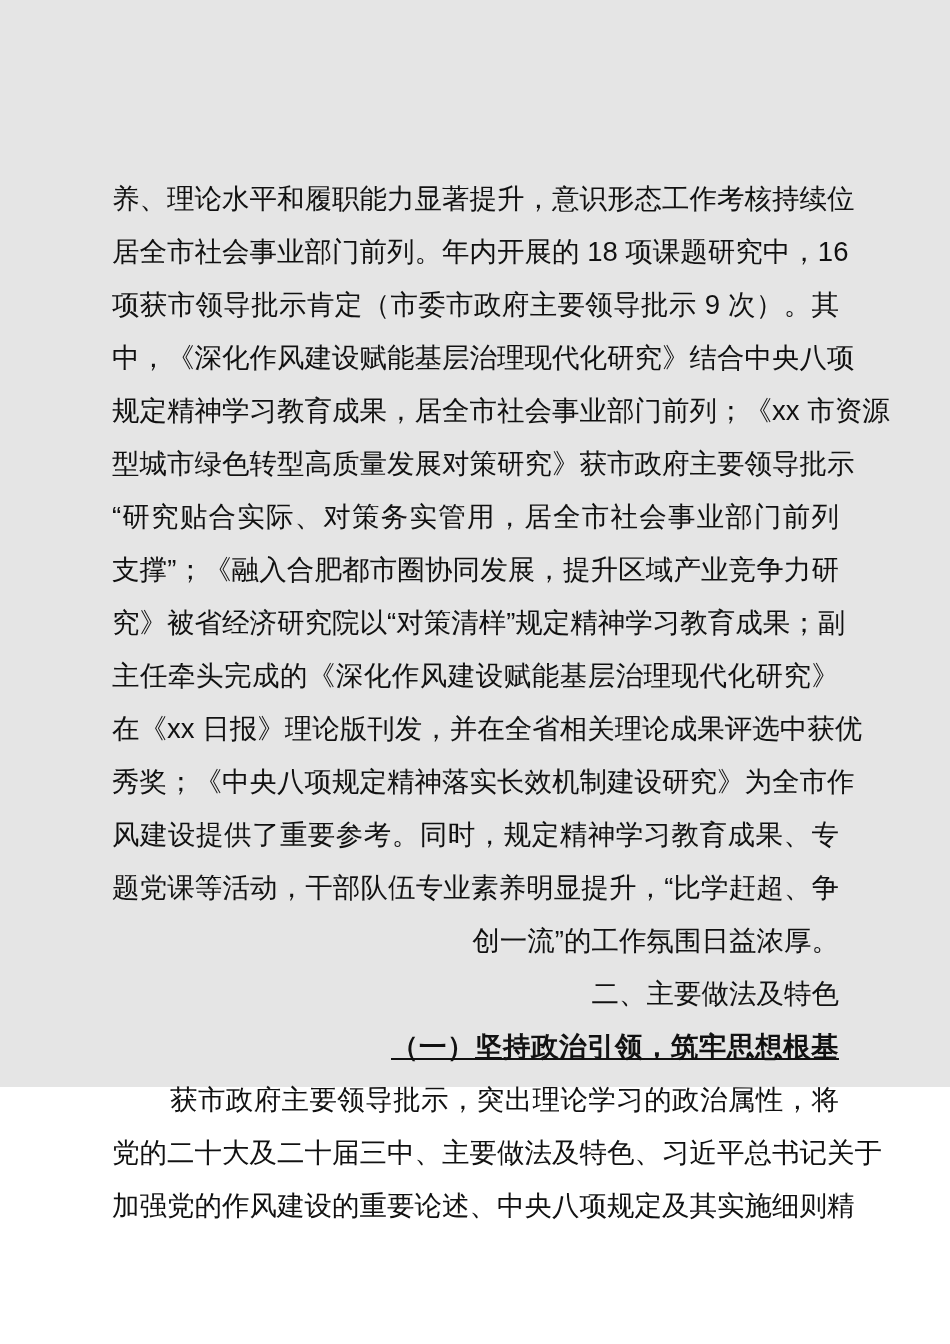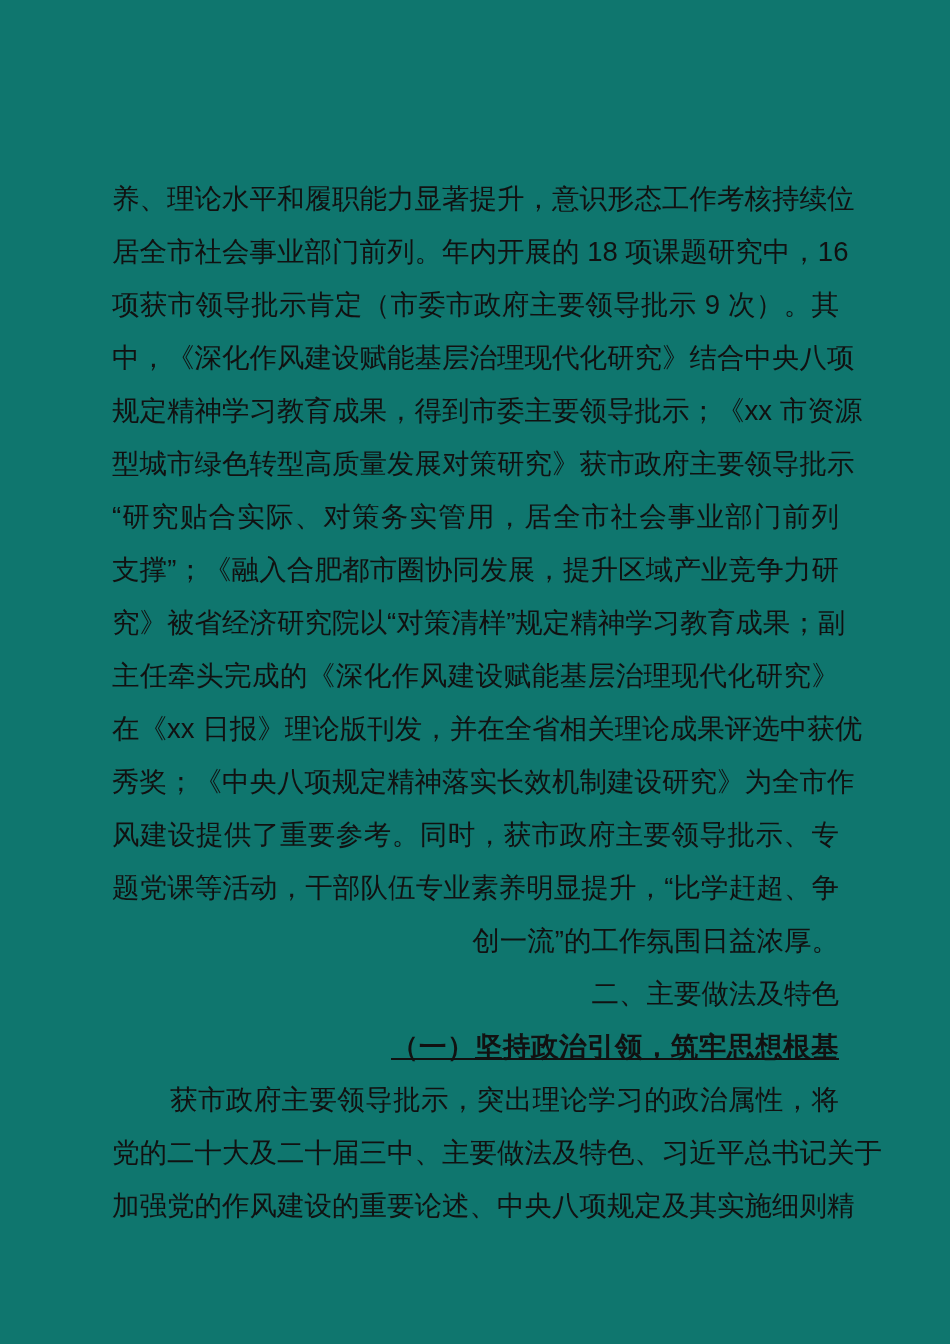--- a/index.html
+++ b/index.html
@@ -12,22 +12,22 @@
     height: 1344px;
     overflow: hidden;
     font-family: "Liberation Sans", "DejaVu Sans", sans-serif;
     color: #000000;
     -webkit-font-smoothing: antialiased;
   }
 
   #page {
     position: relative;
     width: 950px;
-    height: 1344px;
-    background: #0f766e;
+    height: 1087px;
+    background: #e5e5e5;
     box-sizing: border-box;
     padding-left: 16px;
   }
 
   #doc-body {
     position: absolute;
     left: 112px;
     top: 172px;
     width: 727px;
   }
@@ -71,29 +71,29 @@
 </style>
 </head>
 <body>
 
 <div id="page">
   <div id="doc-body">
       <div class="line"><span class="stretch">养、理论水平和履职能力显著提升，意识形态工作考核持续位</span></div>
       <div class="line"><span class="stretch">居全市社会事业部门前列。年内开展的 18 项课题研究中，16</span></div>
       <div class="line"><span class="stretch">项获市领导批示肯定（市委市政府主要领导批示 9 次）。其</span></div>
       <div class="line"><span class="stretch">中，《深化作风建设赋能基层治理现代化研究》结合中央八项</span></div>
-      <div class="line"><span class="stretch">规定精神学习教育成果，得到市委主要领导批示；《xx 市资源</span></div>
+      <div class="line"><span class="stretch">规定精神学习教育成果，居全市社会事业部门前列；《xx 市资源</span></div>
       <div class="line"><span class="stretch">型城市绿色转型高质量发展对策研究》获市政府主要领导批示</span></div>
       <div class="line"><span class="stretch">“研究贴合实际、对策务实管用，居全市社会事业部门前列</span></div>
       <div class="line"><span class="stretch">支撑”；《融入合肥都市圈协同发展，提升区域产业竞争力研</span></div>
       <div class="line"><span class="stretch">究》被省经济研究院以“对策清样”规定精神学习教育成果；副</span></div>
       <div class="line"><span class="stretch">主任牵头完成的《深化作风建设赋能基层治理现代化研究》</span></div>
       <div class="line"><span class="stretch">在《xx 日报》理论版刊发，并在全省相关理论成果评选中获优</span></div>
       <div class="line"><span class="stretch">秀奖；《中央八项规定精神落实长效机制建设研究》为全市作</span></div>
-      <div class="line"><span class="stretch">风建设提供了重要参考。同时，获市政府主要领导批示、专</span></div>
+      <div class="line"><span class="stretch">风建设提供了重要参考。同时，规定精神学习教育成果、专</span></div>
       <div class="line"><span class="stretch">题党课等活动，干部队伍专业素养明显提升，“比学赶超、争</span></div>
       <div class="line flush">创一流”的工作氛围日益浓厚。</div>
       <div class="line indent flush">二、主要做法及特色</div>
       <div class="line indent bold flush">（一）坚持政治引领，筑牢思想根基</div>
       <div class="line indent"><span class="stretch">获市政府主要领导批示，突出理论学习的政治属性，将</span></div>
       <div class="line"><span class="stretch">党的二十大及二十届三中、主要做法及特色、习近平总书记关于</span></div>
       <div class="line"><span class="stretch">加强党的作风建设的重要论述、中央八项规定及其实施细则精</span></div>
     </div>
 </div>
 

